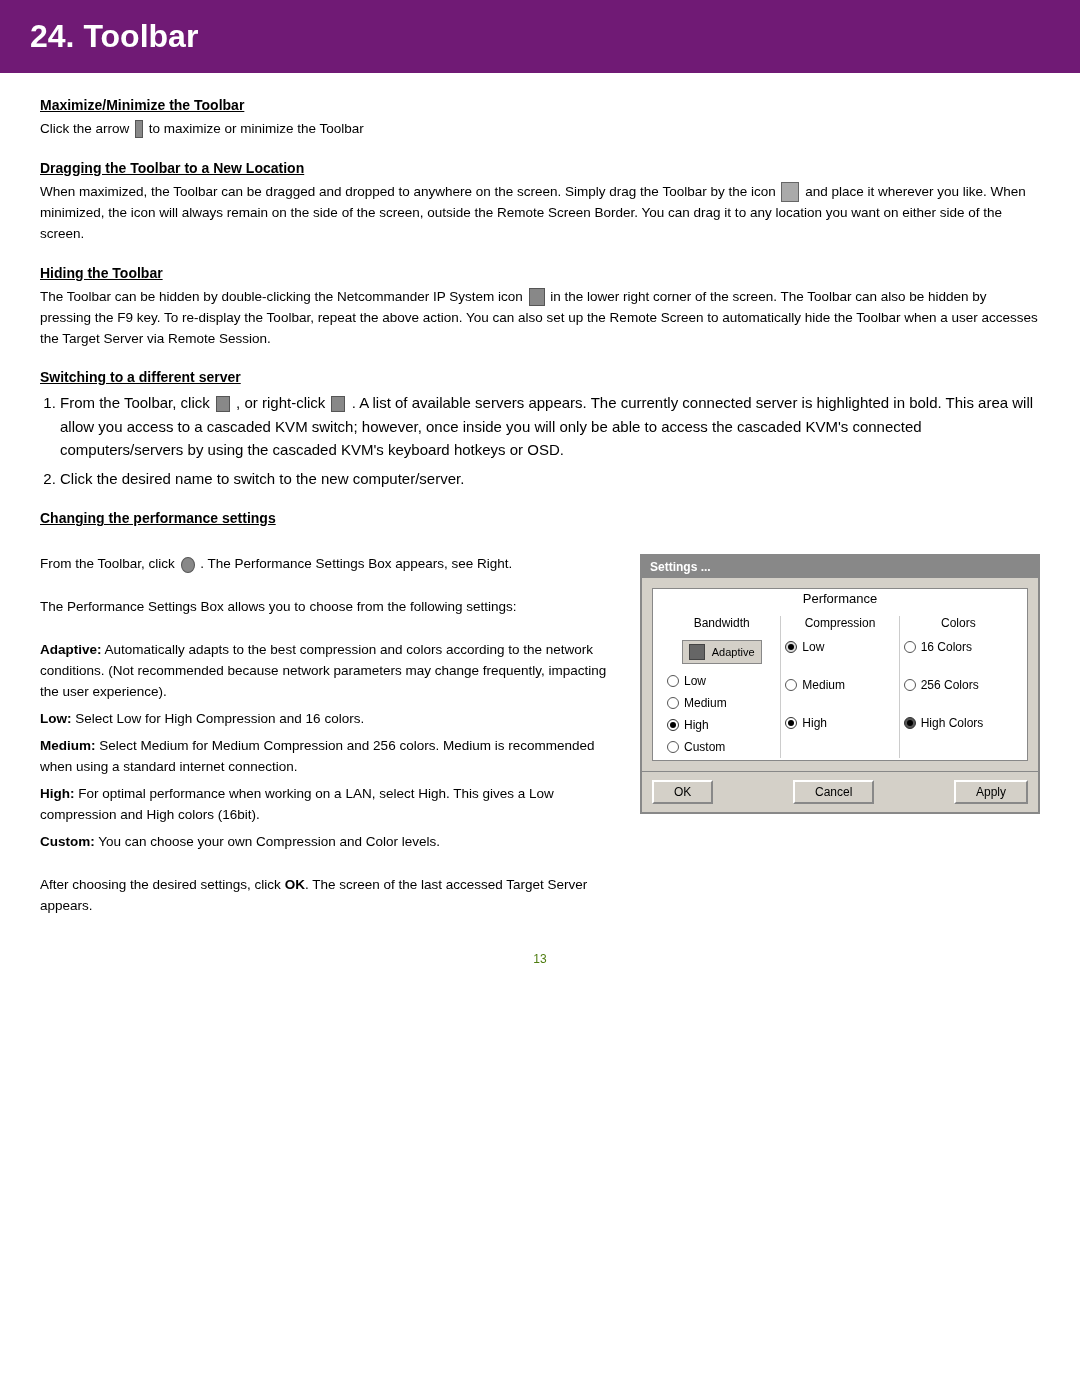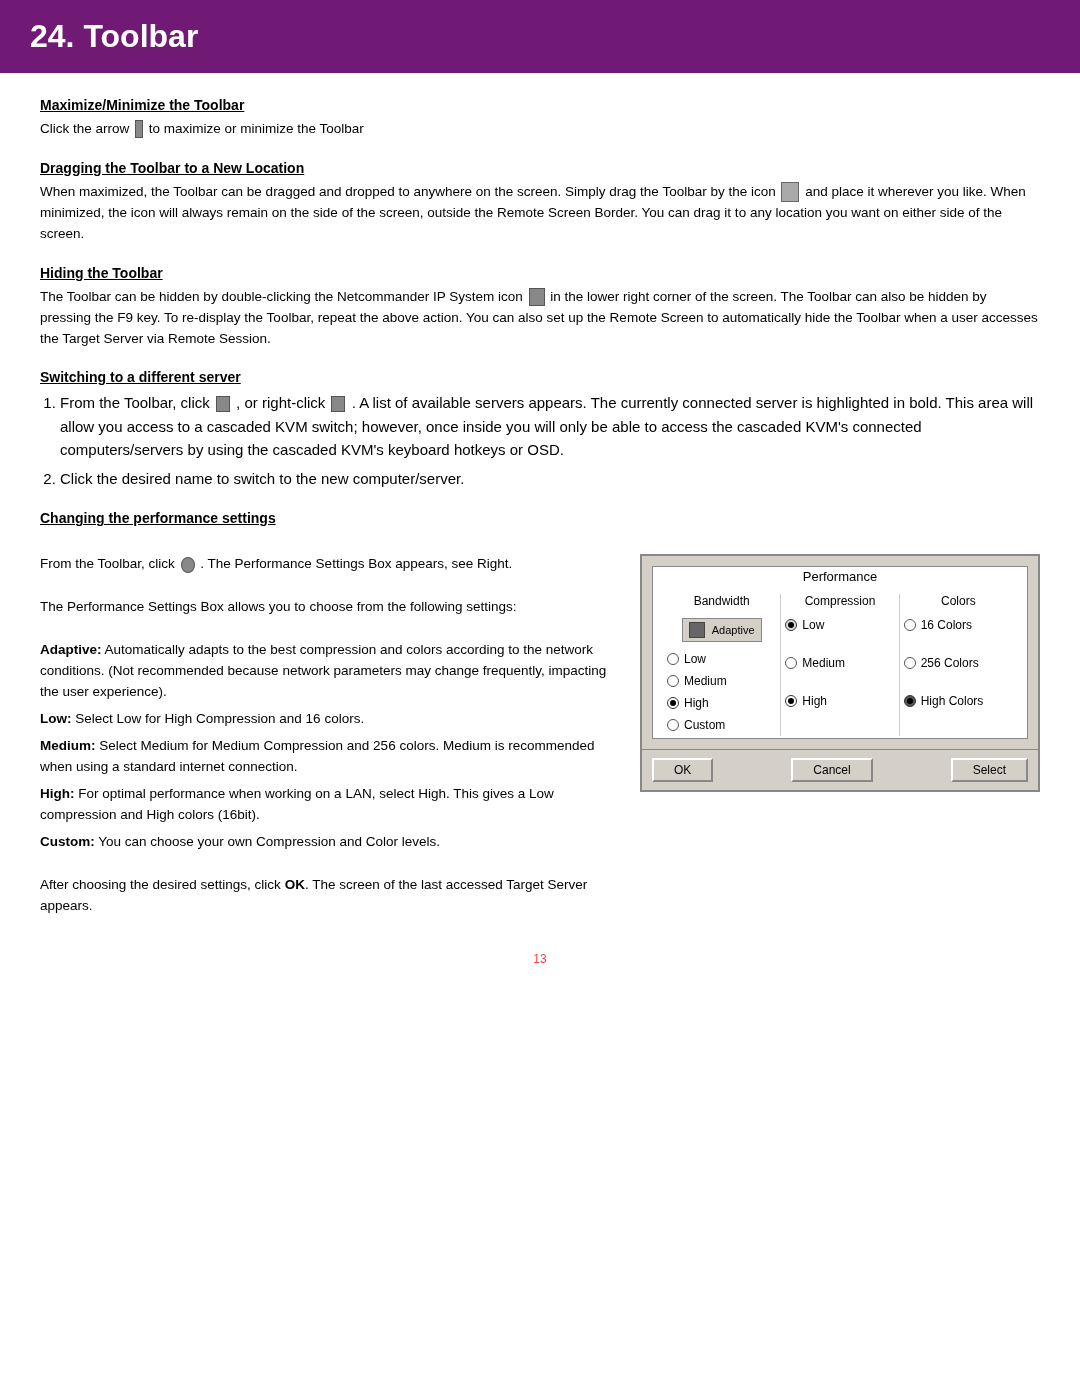--- a/index.html
+++ b/index.html
@@ -199,21 +199,21 @@
       font-size: 12px;
       cursor: pointer;
       min-width: 60px;
       text-align: center;
     }
 
     .page-number {
       text-align: center;
       margin-top: 30px;
       font-size: 12px;
-      color: #ef4444;
+      color: #4d7c0f;
     }
 
     ol.numbered {
       padding-left: 20px;
     }
 
     ol.numbered li {
       font-size: 15px;
       line-height: 1.55;
       margin-bottom: 6px;
@@ -293,20 +293,23 @@
         <p style="margin-top:6px;"><strong>Medium:</strong> Select Medium for Medium Compression and 256 colors. Medium is recommended when using a standard internet connection.</p>
         <p style="margin-top:6px;"><strong>High:</strong> For optimal performance when working on a LAN, select High. This gives a Low compression and High colors (16bit).</p>
         <p style="margin-top:6px;"><strong>Custom:</strong> You can choose your own Compression and Color levels.</p>
         <br>
         <p>After choosing the desired settings, click <strong>OK</strong>. The screen of the last accessed Target Server appears.</p>
       </div>
 
       <div class="right-col">
 
         <div class="settings-dialog">
+          <div class="settings-titlebar">
+            <span>Settings ...</span>
+          </div>
           <div class="settings-body">
             <div class="settings-inner">
               <div class="perf-title">Performance</div>
 
               <div class="perf-grid">
 
                 <div class="perf-col">
                   <div class="perf-col-header">Bandwidth</div>
 
                   <div class="adaptive-btn">
@@ -375,21 +378,21 @@
                     <div class="radio-circle selected" style="border:1px solid #333; background:#555;"></div>
                     <span>High Colors</span>
                   </div>
                 </div>
               </div>
             </div>
           </div>
           <div class="settings-buttons">
             <button class="win-btn">OK</button>
             <button class="win-btn">Cancel</button>
-            <button class="win-btn">Select</button>
+            <button class="win-btn">Apply</button>
           </div>
         </div>
       </div>
     </div>
   </div>
 
 </div>
 
 <div class="page-number">13</div>
 

